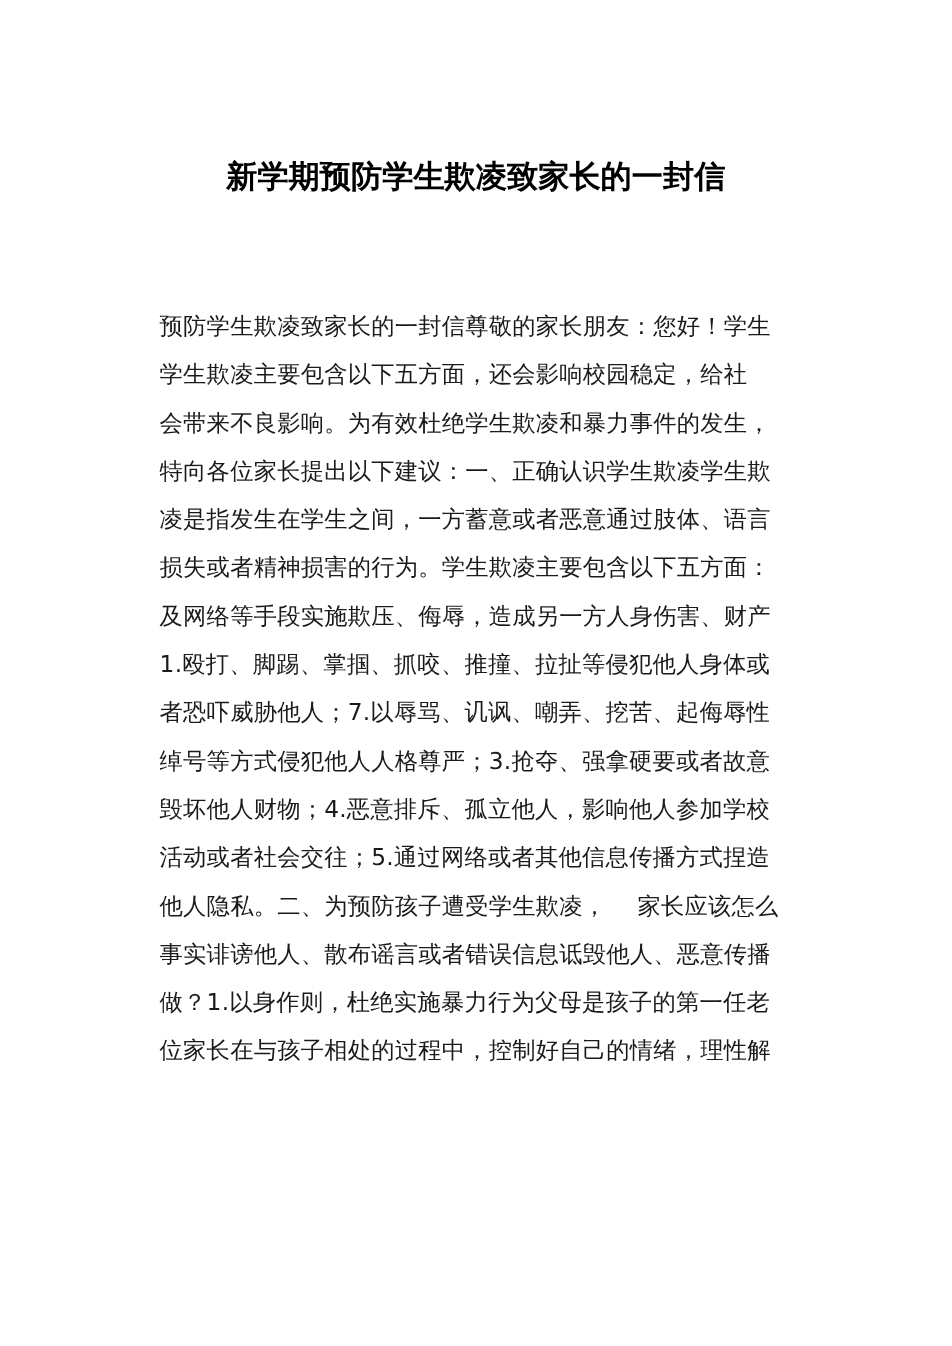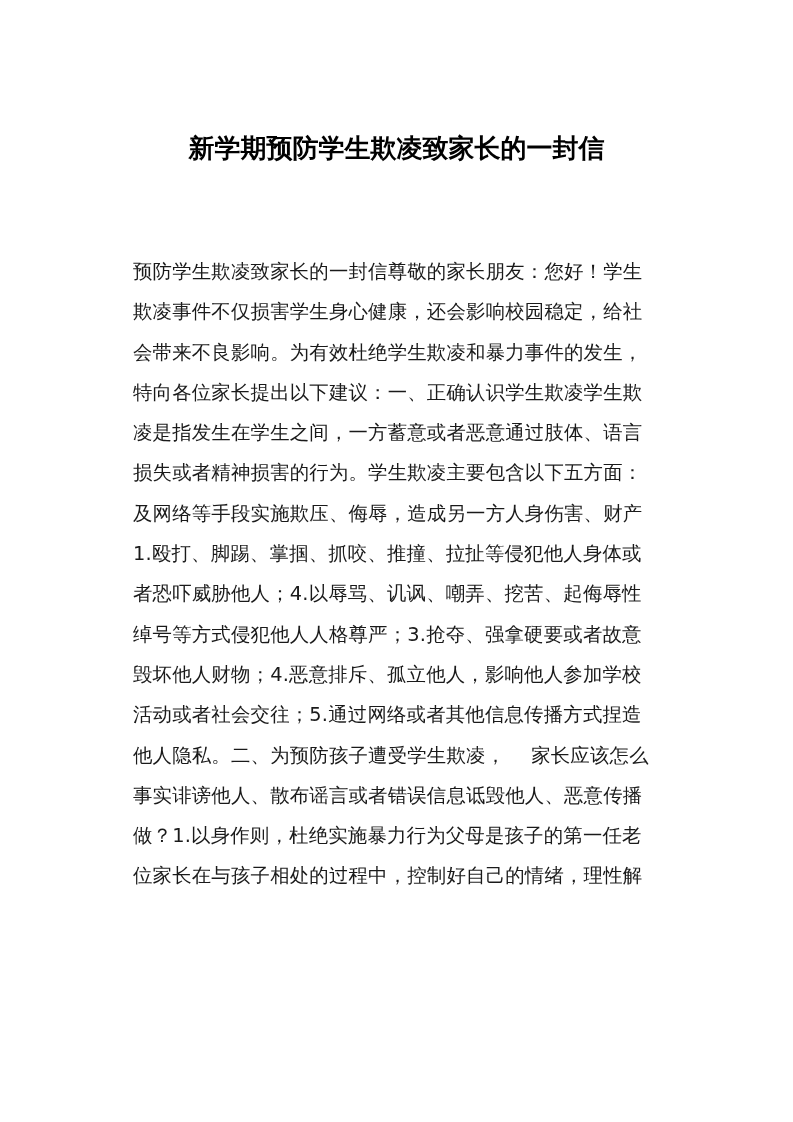--- a/index.html
+++ b/index.html
@@ -52,28 +52,28 @@
     }
   </style>
 </head>
 <body>
 
 <div class="page">
   <div class="title">新学期预防学生欺凌致家长的一封信</div>
 
   <div class="body">
     <span class="line">预防学生欺凌致家长的一封信尊敬的家长朋友：您好！学生</span>
-    <span class="line">欺凌事件不仅损害学生身心健康，还会影响校园稳定，给社</span>
+    <span class="line">学生欺凌主要包含以下五方面，还会影响校园稳定，给社</span>
     <span class="line">会带来不良影响。为有效杜绝学生欺凌和暴力事件的发生，</span>
     <span class="line">特向各位家长提出以下建议：一、正确认识学生欺凌学生欺</span>
     <span class="line">凌是指发生在学生之间，一方蓄意或者恶意通过肢体、语言</span>
     <span class="line">损失或者精神损害的行为。学生欺凌主要包含以下五方面：</span>
     <span class="line">及网络等手段实施欺压、侮辱，造成另一方人身伤害、财产</span>
     <span class="line">1.殴打、脚踢、掌掴、抓咬、推撞、拉扯等侵犯他人身体或</span>
-    <span class="line">者恐吓威胁他人；4.以辱骂、讥讽、嘲弄、挖苦、起侮辱性</span>
+    <span class="line">者恐吓威胁他人；7.以辱骂、讥讽、嘲弄、挖苦、起侮辱性</span>
     <span class="line">绰号等方式侵犯他人人格尊严；3.抢夺、强拿硬要或者故意</span>
     <span class="line">毁坏他人财物；4.恶意排斥、孤立他人，影响他人参加学校</span>
     <span class="line">活动或者社会交往；5.通过网络或者其他信息传播方式捏造</span>
     <span class="line">他人隐私。二、为预防孩子遭受学生欺凌，　 家长应该怎么</span>
     <span class="line">事实诽谤他人、散布谣言或者错误信息诋毁他人、恶意传播</span>
     <span class="line">做？1.以身作则，杜绝实施暴力行为父母是孩子的第一任老</span>
     <span class="line">位家长在与孩子相处的过程中，控制好自己的情绪，理性解</span>
   </div>
 </div>
 

